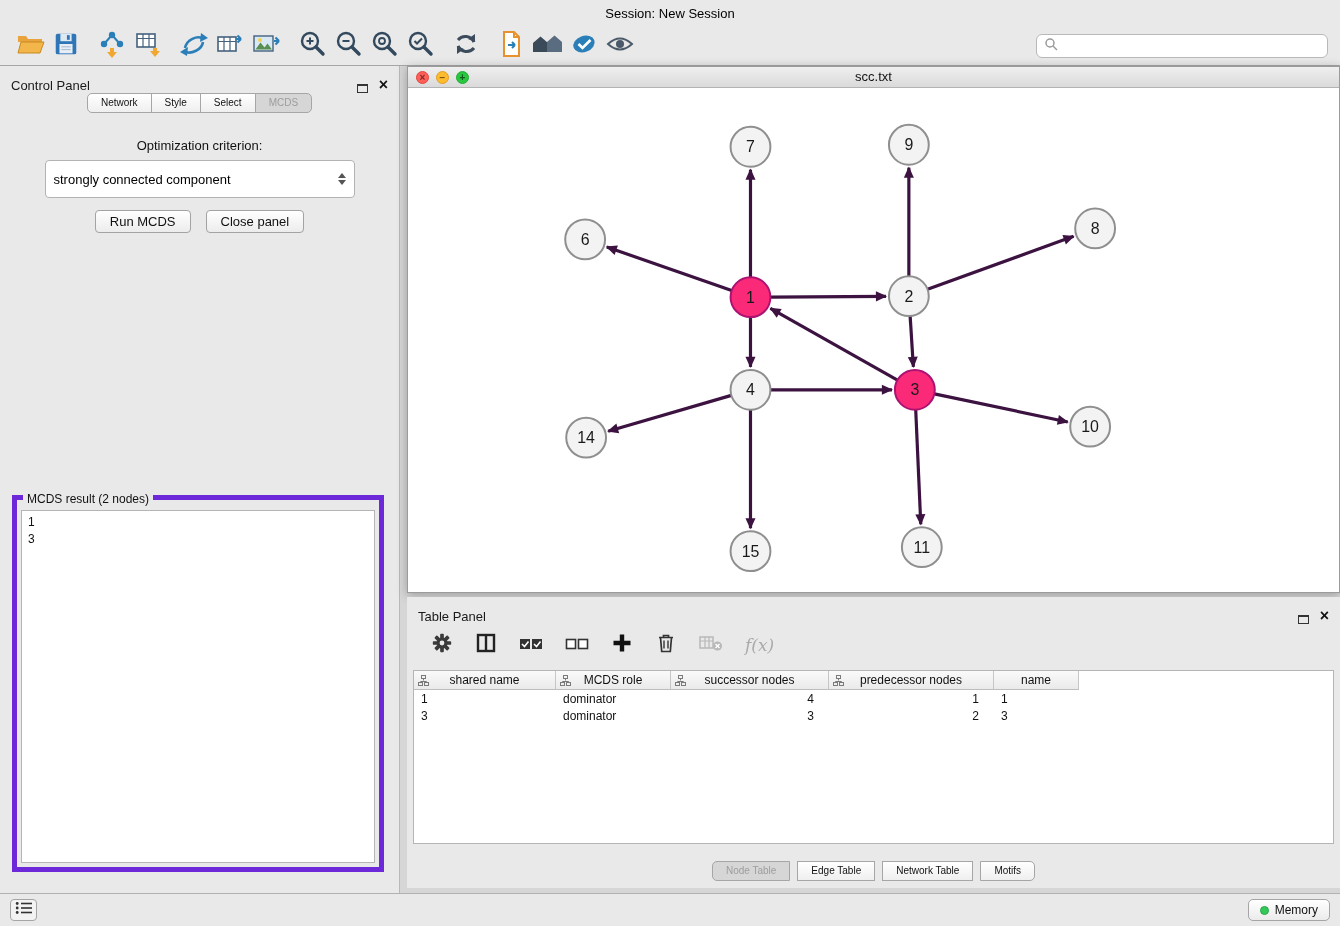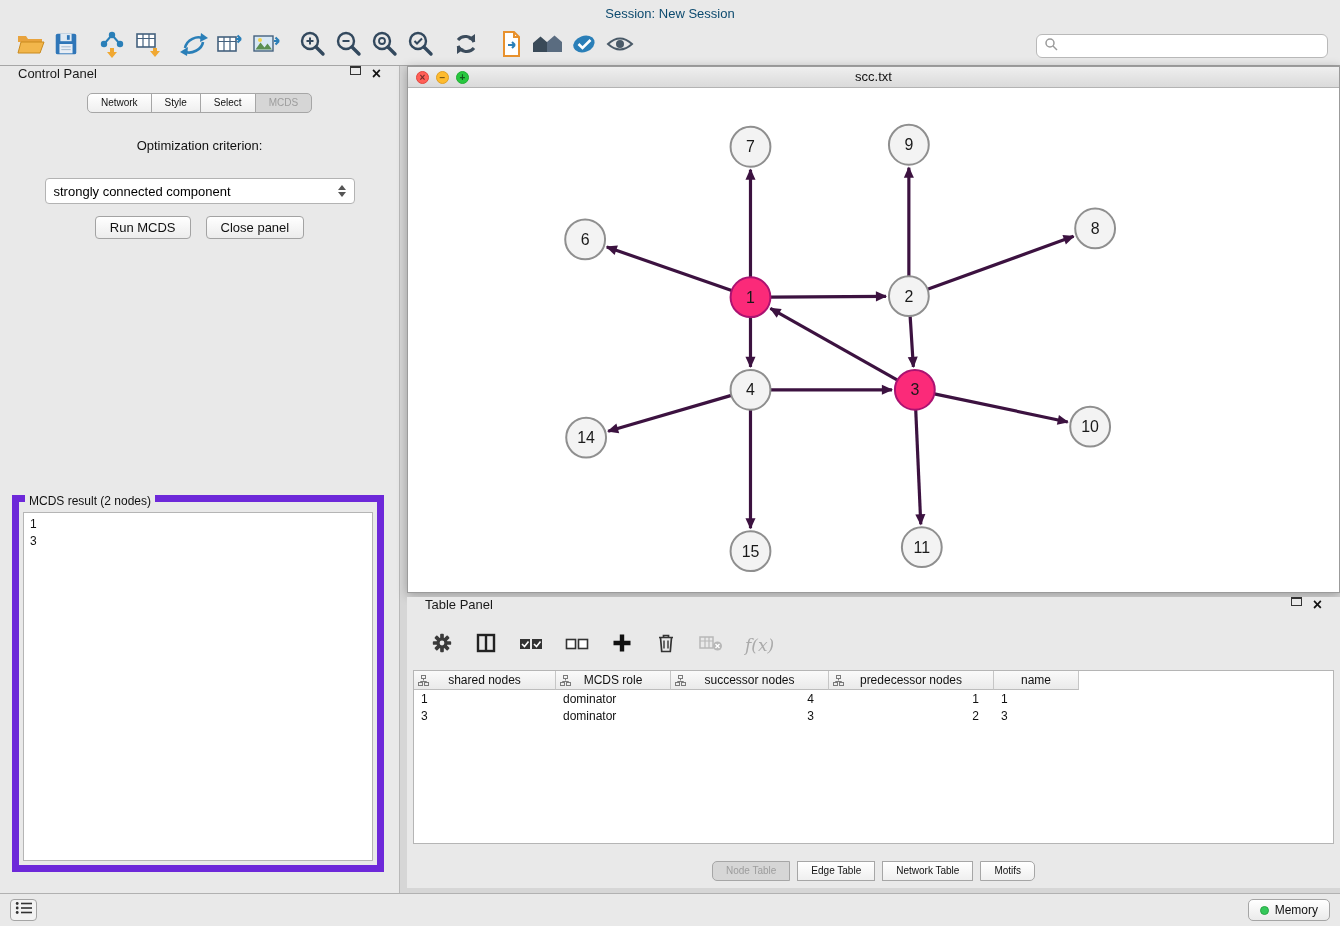--- a/index.html
+++ b/index.html
@@ -1,57 +1,57 @@
 <!DOCTYPE html>
 <html><head>
 <meta charset="utf-8">
 <style>
   * { margin:0; padding:0; box-sizing:border-box; }
   html,body { width:1340px; height:926px; overflow:hidden; }
   body { font-family:"Liberation Sans", sans-serif; background:#d6d6d6; position:relative; }
 
   
   .titlebar { position:absolute; top:0; left:0; right:0; height:27px; background:#e9e9e9;
-              text-align:center; line-height:27px; font-size:13px; color:#0c4a6e; }
+              text-align:center; line-height:27px; font-size:13px; color:#000000; }
   .toolbar { position:absolute; top:27px; left:0; right:0; height:39px; background:#e9e9e9;
              border-bottom:1px solid #a6a6a6; display:flex; align-items:center; padding:0 12px; }
   .tb-btn { width:36px; height:34px; display:flex; align-items:center; justify-content:center; }
   .tb-sep { width:10px; }
   .search-wrap { margin-left:auto; width:292px; height:24px; background:#fff; border:1px solid #b9b9b9;
                  border-radius:6px; display:flex; align-items:center; padding:0 7px; }
   .search-wrap input { border:none; outline:none; flex:1; font-size:13px; background:transparent;
                        font-family:"Liberation Sans", sans-serif; }
 
   
   .control-panel { position:absolute; left:0; top:66px; width:400px; height:827px; background:#e9e9e9;
                    border-right:1px solid #b9b9b9; }
-  .panel-header { height:27px; display:flex; align-items:flex-start; padding:0 18px; font-size:13px; color:#1a1a1a; }
+  .panel-header { height:27px; display:flex; align-items:flex-end; padding:0 11px; font-size:13px; color:#1a1a1a; }
   .panel-header .spacer { flex:1; }
   .float-btn { width:11px; height:9px; border:1px solid #333; border-top-width:2px; margin-right:11px; cursor:default; }
   .close-btn { font-size:16px; font-weight:bold; color:#111; line-height:1; cursor:default; }
 
   .seg-tabs { display:flex; justify-content:center; }
   .seg-tab { font-size:10px; padding:3px 13px 4px; background:linear-gradient(#ffffff,#efefef);
              border:1px solid #a6a6a6; margin-left:-1px; color:#111; white-space:nowrap; }
   .seg-tab:first-child { border-radius:5px 0 0 5px; margin-left:0; }
   .seg-tab:last-child { border-radius:0 5px 5px 0; }
   .seg-tab.active { background:#d6d6d6; color:#9d9d9d; }
 
   .opt-label { text-align:center; margin-top:25px; font-size:13px; color:#111; }
-  .criterion { width:310px; height:26px; margin:25px auto 0; background:#fff; border:1px solid #b3b3b3;
+  .criterion { width:310px; height:38px; margin:7px auto 0; background:#fff; border:1px solid #b3b3b3;
                border-radius:4px; display:flex; align-items:center; font-size:13px; padding:0 8px; }
   .stepper { margin-left:auto; display:flex; flex-direction:column; gap:2px; }
   .tri-up { width:0; height:0; border-left:4px solid transparent; border-right:4px solid transparent; border-bottom:5px solid #555; }
   .tri-down { width:0; height:0; border-left:4px solid transparent; border-right:4px solid transparent; border-top:5px solid #555; }
 
   .cp-buttons { display:flex; justify-content:center; gap:15px; margin-top:12px; }
   .btn { font-size:13px; padding:3px 14px; background:linear-gradient(#ffffff,#ececec);
          border:1px solid #a3a3a3; border-radius:4px; color:#111; }
 
-  .result-box { position:absolute; left:12px; right:15px; top:429px; bottom:21px; border:7px solid #6d28d9; }
+  .result-box { position:absolute; left:12px; right:15px; top:429px; bottom:21px; border:5px solid #6d28d9; }
   .result-legend { position:absolute; top:-8px; left:6px; background:#e9e9e9; padding:0 4px; font-size:12px; color:#111; }
   .result-inner { position:absolute; left:4px; right:4px; top:10px; bottom:4px; background:#fff;
                   border:1px solid #b5b5b5; font-size:12px; padding:3px 6px; line-height:17px; color:#111; }
 
   
   .network-window { position:absolute; left:407px; top:66px; width:933px; height:527px; background:#fff;
                     border:1px solid #9b9b9b; box-shadow:0 2px 10px rgba(0,0,0,.28); }
   .nw-titlebar { height:21px; background:linear-gradient(#efefef,#dadada); border-bottom:1px solid #b3b3b3;
                  position:relative; text-align:center; font-size:13px; line-height:20px; color:#111; }
   .traffic { position:absolute; left:8px; top:4px; display:flex; gap:7px; }
@@ -414,21 +414,21 @@
     <div class="tbl-header">
       <div class="th c0">
         <span class="th-icon"><svg width="11" height="11" viewBox="0 0 11 11">
               <g fill="none" stroke="#7a7a7a">
                 <rect x="3.5" y="0.5" width="4" height="3"></rect>
                 <rect x="0.5" y="7.5" width="4" height="3"></rect>
                 <rect x="6.5" y="7.5" width="4" height="3"></rect>
                 <path d="M5.5 3.5 v2 M2.5 7.5 v-1 h6 v1"></path>
               </g>
             </svg></span>
-        <span>shared nodes</span>
+        <span>shared name</span>
       </div>
       <div class="th c1">
         <span class="th-icon"><svg width="11" height="11" viewBox="0 0 11 11">
               <g fill="none" stroke="#7a7a7a">
                 <rect x="3.5" y="0.5" width="4" height="3"></rect>
                 <rect x="0.5" y="7.5" width="4" height="3"></rect>
                 <rect x="6.5" y="7.5" width="4" height="3"></rect>
                 <path d="M5.5 3.5 v2 M2.5 7.5 v-1 h6 v1"></path>
               </g>
             </svg></span>

